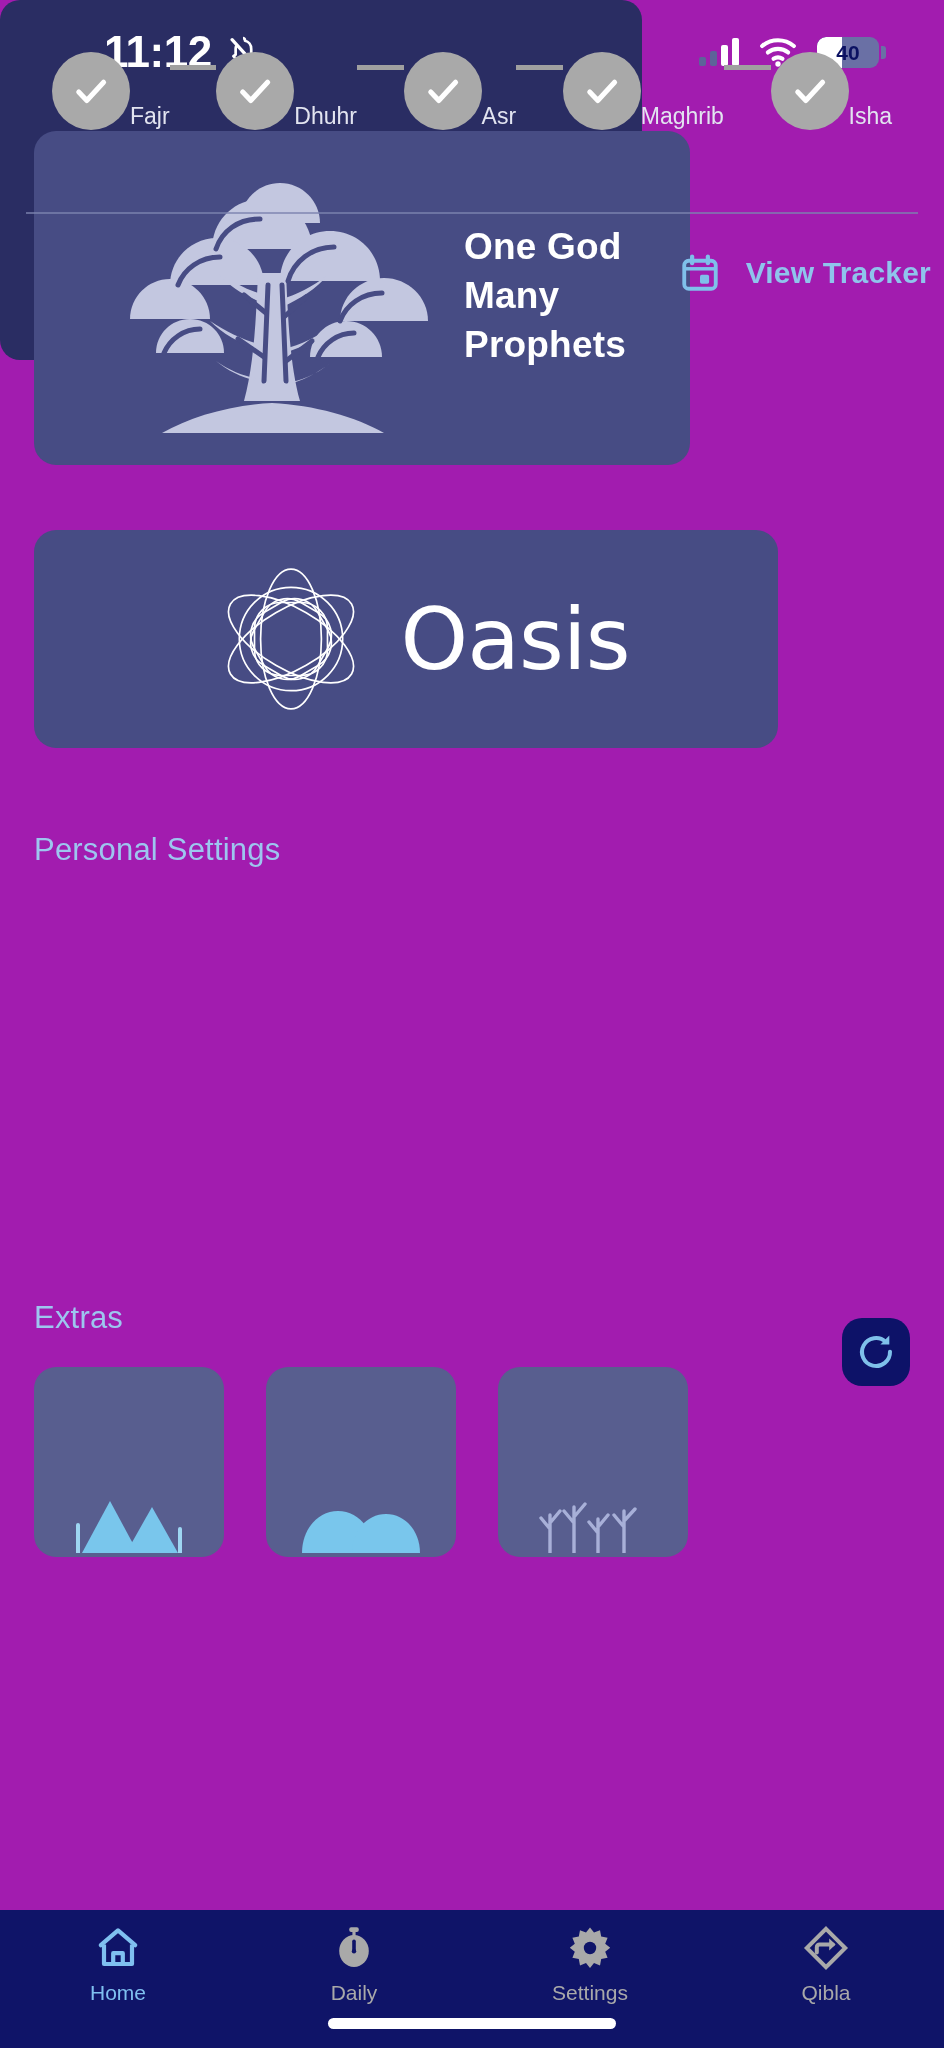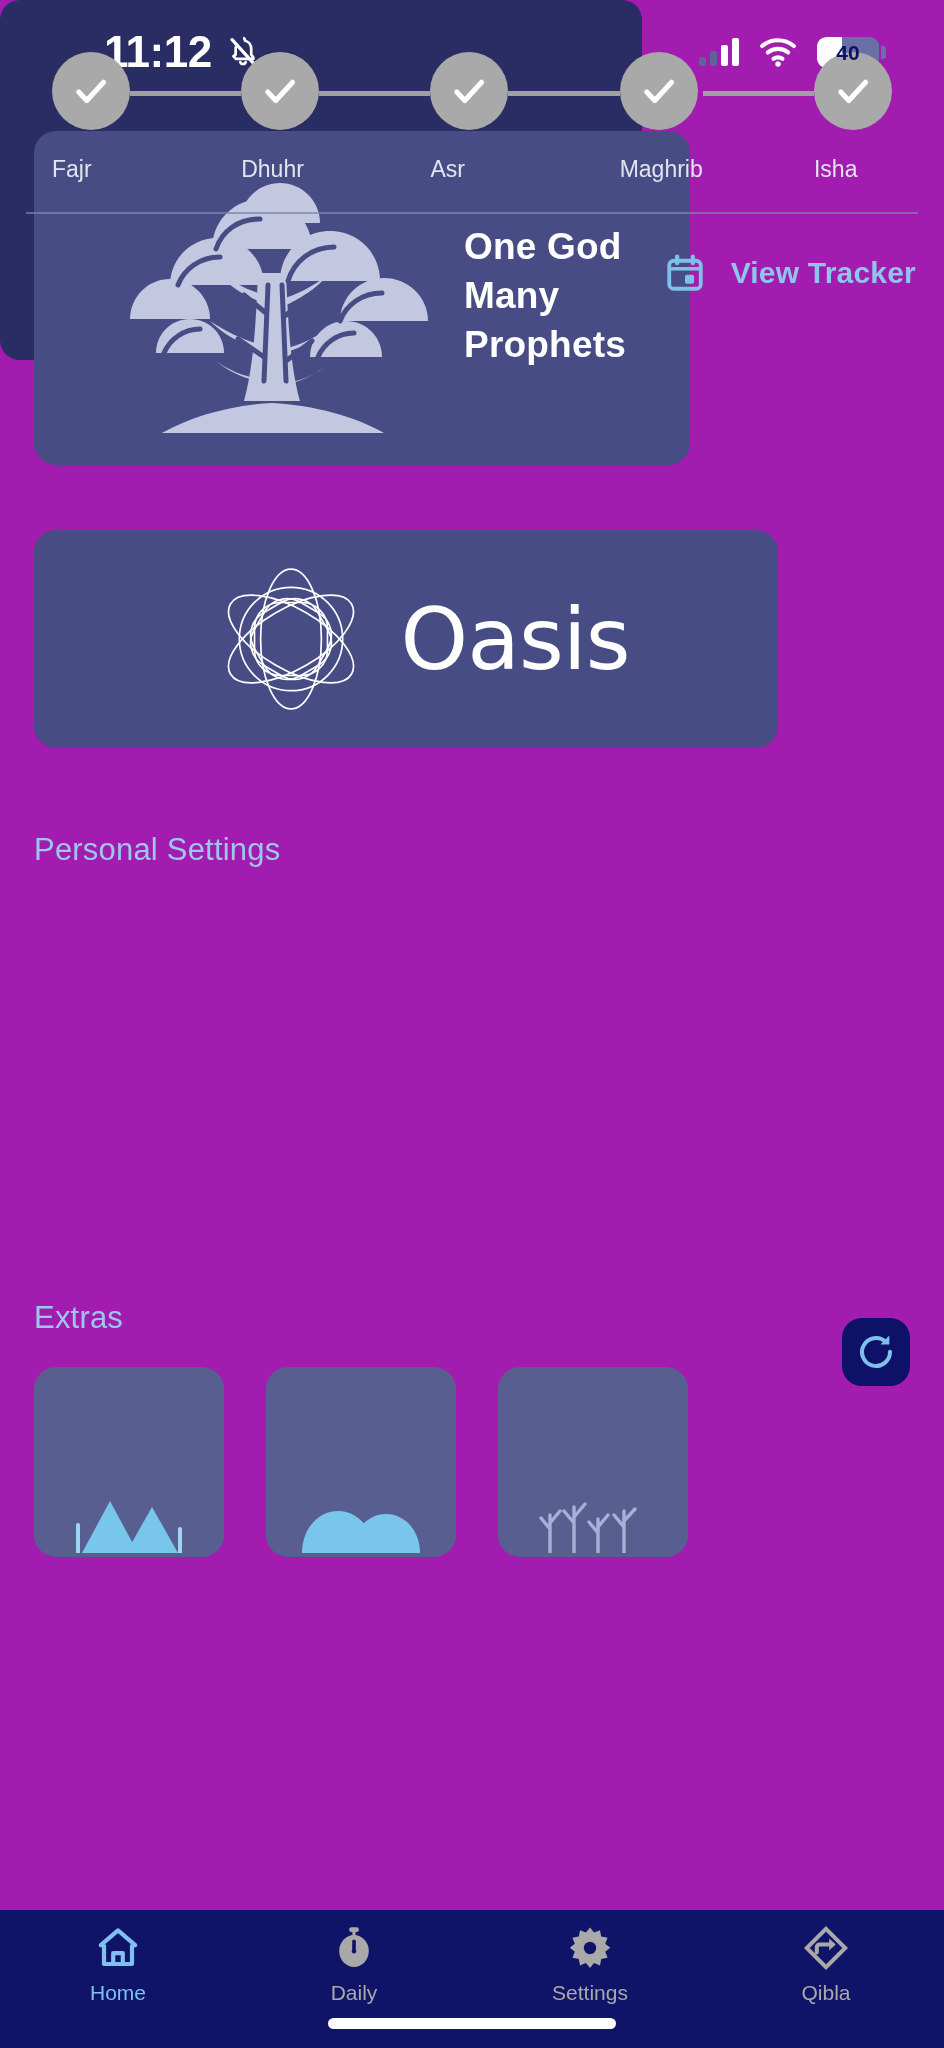--- a/index.html
+++ b/index.html
@@ -100,40 +100,40 @@
   #tracker{
     left:34px; top:890px; width:642px; height:360px;
     background:#2a2d63; border-radius:20px;
   }
   .prayer-row{
     position:absolute; left:0; right:0; top:52px;
     display:flex; align-items:center; justify-content:center;
     padding:0 52px;
   }
   .prayer{
-    position:relative; display:flex; flex-direction:column; align-items:flex-start;
+    position:relative; display:flex; flex-direction:row; align-items:flex-end;
     flex:0 0 auto;
   }
   .pcircle{
     width:78px; height:78px; border-radius:50%;
     background:#a9a9a9;
     display:flex; align-items:center; justify-content:center;
   }
   .pcircle svg{ width:42px; height:42px; }
   .plabel{
     margin-top:26px; color:#e2e4f0; font-size:23px; white-space:nowrap;
   }
   .connector{ flex:1 1 auto; height:5px; background:#a0a0a0; margin-bottom:48px; }
 
   .divider{
     position:absolute; left:26px; right:26px; top:212px;
     height:2px; background:#7d83ae; opacity:.72;
   }
   .view-tracker{
-    position:absolute; right:28px; top:252px;
+    position:absolute; right:13px; top:252px;
     display:flex; align-items:center; gap:25px;
   }
   .view-tracker .cal{ width:42px; height:42px; }
   .view-tracker .vt-label{
     color:#8fc4ec; font-size:30px; font-weight:700; letter-spacing:.2px;
   }
 
   
   .extra-card{
     position:absolute; top:1367px; width:190px; height:190px;

